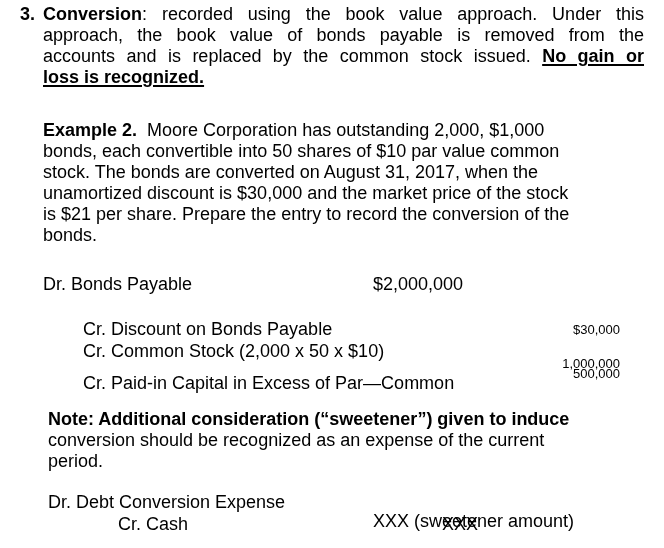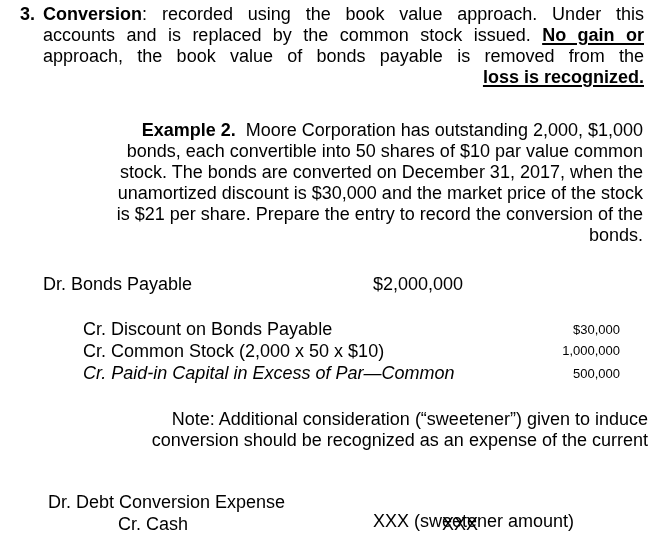--- a/index.html
+++ b/index.html
@@ -11,65 +11,66 @@
       width: 664px;
       height: 548px;
       position: relative;
       overflow: hidden;
       font-family: "Liberation Sans", sans-serif;
       color: #000000;
     }
     .abs { position: absolute; white-space: nowrap; }
     .line { font-size: 18px; line-height: 21px; }
     .para { position: absolute; }
-    .para .line { display: block; text-align: right; }
+    .para .line { display: block; }
     .justify-line { display: block; text-align: justify; text-align-last: justify; }
     .bold { font-weight: bold; }
     .ul { text-decoration: underline; text-decoration-thickness: 2px; text-underline-offset: 2px; }
     .num { position: absolute; text-align: right; font-size: 13px; line-height: 21px; }
   </style>
 </head>
 <body>
 
 <div>
   <span class="abs line bold" style="left:20px; top:4px;">3.</span>
   <div class="para" style="left:43px; top:4px; width:601px;">
     <span class="justify-line line"><span class="bold">Conversion</span><span>:</span><span> recorded using the book value approach. Under this</span></span>
+    <span class="justify-line line">approach, the book value of bonds payable is removed from the</span>
     <span class="justify-line line"><span>accounts and is replaced by the common stock issued. </span><span class="bold ul">No gain or</span></span>
-    <span class="justify-line line">approach, the book value of bonds payable is removed from the</span>
     <span class="line" style="display:block;"><span class="bold ul">loss is recognized.</span></span>
   </div>
 </div>
 
 <div class="para" style="left:43px; top:120px; width:600px;">
   <span class="line" style="display:block;"><span class="bold">Example 2.</span><span style="white-space:pre;">  Moore Corporation has outstanding 2,000, $1,000</span></span>
   <span class="line" style="display:block;">bonds, each convertible into 50 shares of $10 par value common</span>
-  <span class="line" style="display:block;">stock. The bonds are converted on December 31, 2017, when the</span>
+  <span class="line" style="display:block;">stock. The bonds are converted on August 31, 2017, when the</span>
   <span class="line" style="display:block;">unamortized discount is $30,000 and the market price of the stock</span>
   <span class="line" style="display:block;">is $21 per share. Prepare the entry to record the conversion of the</span>
   <span class="line" style="display:block;">bonds.</span>
 </div>
 
 <div>
   <span class="abs line" style="left:43px; top:274px;">Dr. Bonds Payable</span>
   <span class="abs line" style="left:373px; top:274px;">$2,000,000</span>
 
   <span class="abs line" style="left:83px; top:319px;">Cr. Discount on Bonds Payable</span>
   <span class="num" style="right:44px; top:319px;">$30,000</span>
 
   <span class="abs line" style="left:83px; top:341px;">Cr. Common Stock (2,000 x 50 x $10)</span>
-  <span class="num" style="right:44px; top:340px;">1,000,000</span>
+  <span class="num" style="right:44px; top:353px;">1,000,000</span>
 
-  <span class="abs line" style="left:83px; top:363px;font-style:italic;">Cr. Paid-in Capital in Excess of Par—Common</span>
+  <span class="abs line" style="left:83px; top:373px;">Cr. Paid-in Capital in Excess of Par—Common</span>
   <span class="num" style="right:44px; top:363px;">500,000</span>
 </div>
 
 <div class="para" style="left:48px; top:409px; width:600px;">
-  <span class="line" style="display:block;">Note: Additional consideration (“sweetener”) given to induce</span>
+  <span class="line" style="display:block;font-weight:bold;">Note: Additional consideration (“sweetener”) given to induce</span>
   <span class="line" style="display:block;">conversion should be recognized as an expense of the current</span>
+  <span class="line" style="display:block;">period.</span>
 </div>
 
 <div>
   <span class="abs line" style="left:48px; top:492px;">Dr. Debt Conversion Expense</span>
   <span class="abs line" style="left:373px; top:492px;margin-top:19px;">XXX (sweetener amount)</span>
   <span class="abs line" style="left:118px; top:514px;">Cr. Cash</span>
   <span class="abs line" style="left:442px; top:514px;">XXX</span>
 </div>
 
 </body></html>

